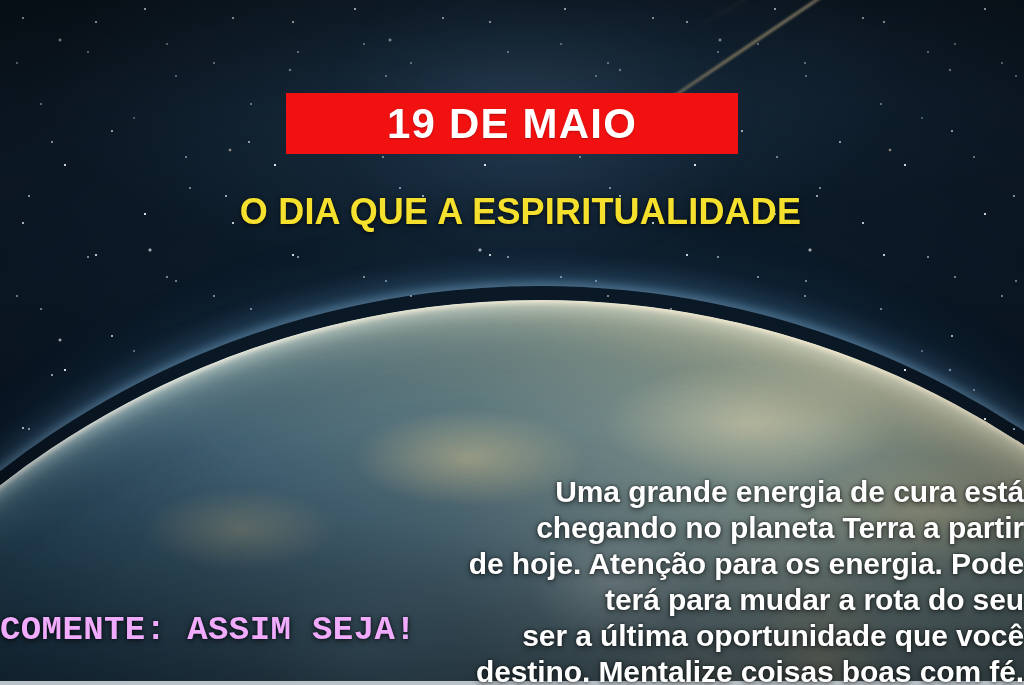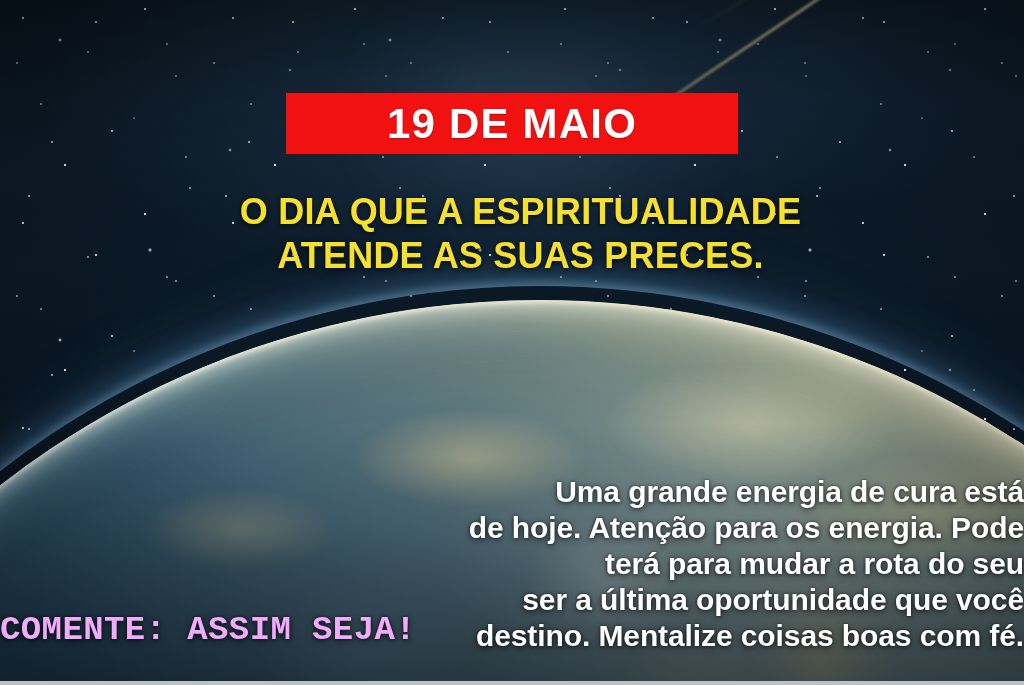--- a/index.html
+++ b/index.html
@@ -303,25 +303,25 @@
   <div class="vignette"></div>
 
   <div class="content">
 
     <div class="date-banner">
       <span class="date-banner-text">19 DE MAIO</span>
     </div>
 
     <h1 class="headline">
       <span class="hl-line">O DIA QUE A ESPIRITUALIDADE</span>
-      <span class="hl-line">ATENDE AS SUAS PRECES.</span>
     </h1>
 
     <p class="body-copy">
       <span class="bc-line">Uma grande energia de cura está</span>
+      <span class="bc-line">chegando no planeta Terra a partir</span>
       <span class="bc-line">de hoje. Atenção para os energia. Pode</span>
       <span class="bc-line">terá para mudar a rota do seu</span>
       <span class="bc-line">ser a última oportunidade que você</span>
       <span class="bc-line">destino. Mentalize coisas boas com fé.</span>
     </p>
 
     <div class="cta">COMENTE: ASSIM SEJA!</div>
 
   </div>
 

